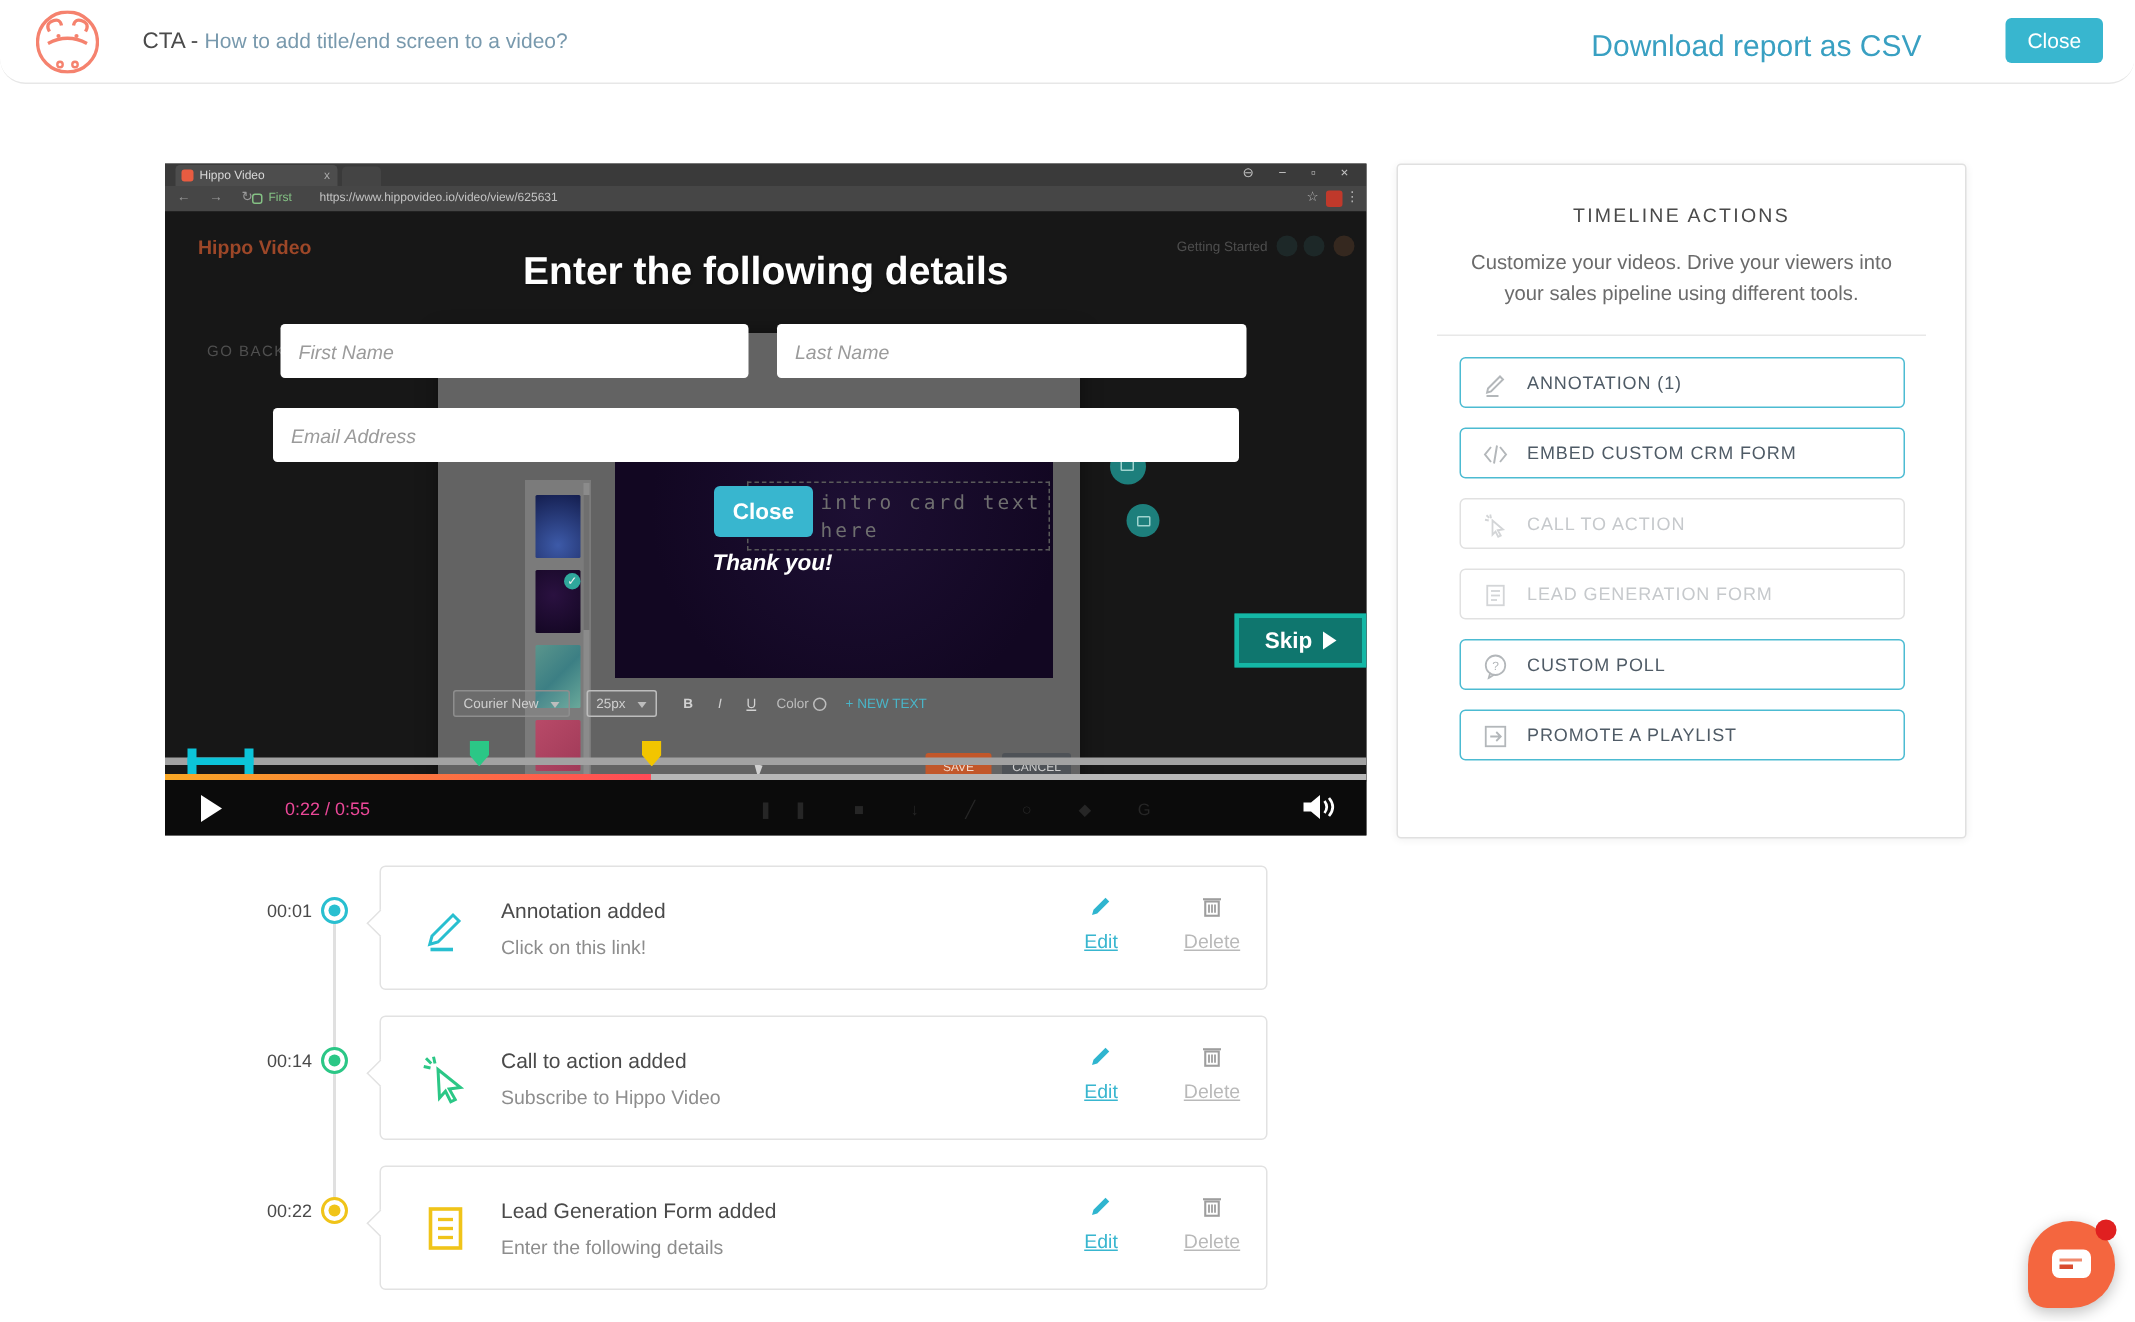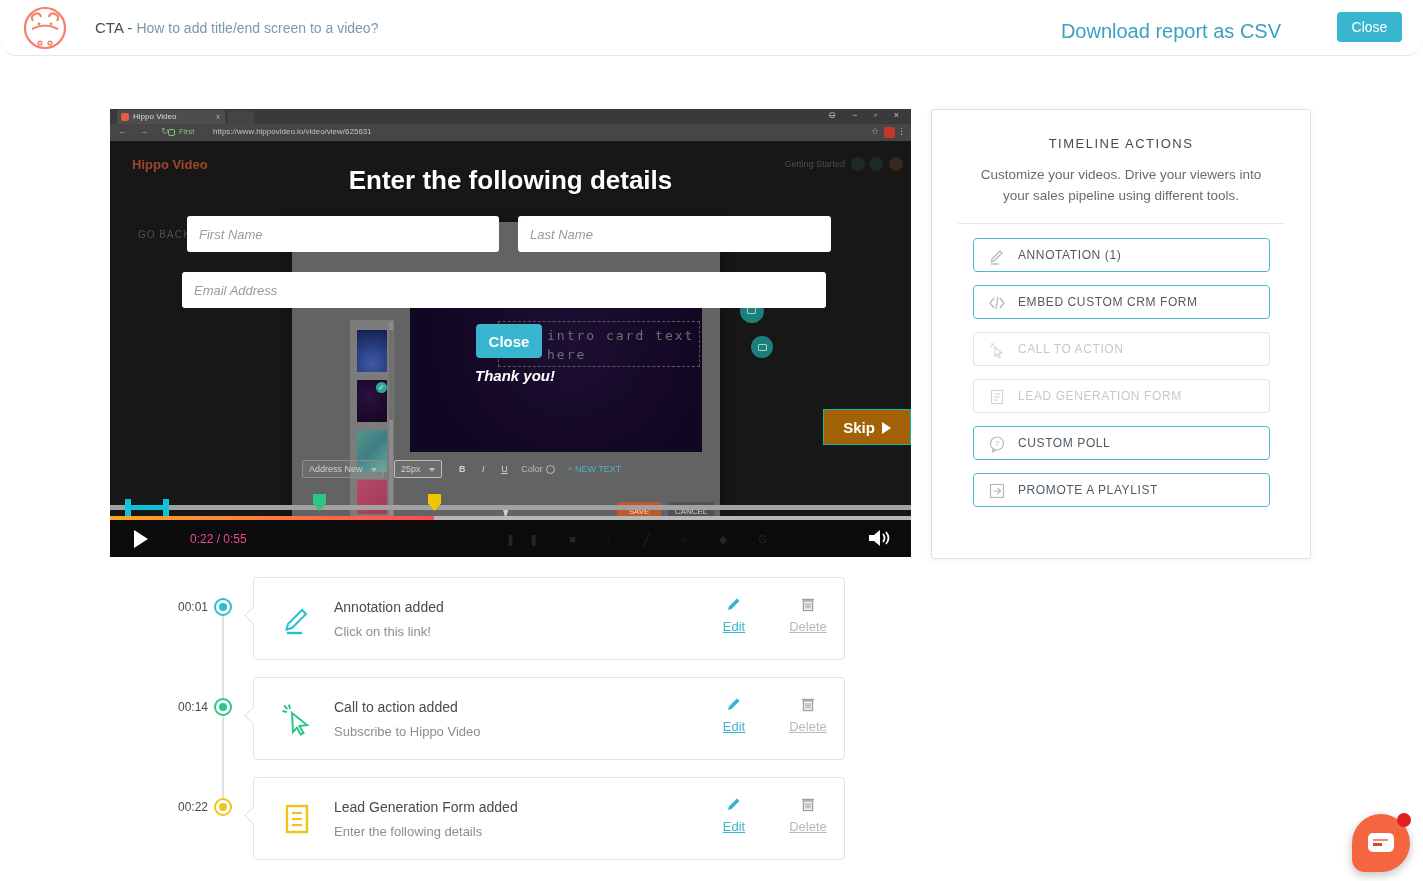--- a/index.html
+++ b/index.html
@@ -75,21 +75,21 @@
   .ov-heading{position:absolute;left:0;top:56px;width:100%;text-align:center;color:#fff;font-size:26px;font-weight:bold;z-index:7;text-shadow:0 1px 2px rgba(0,0,0,.5);}
   .ov-input{position:absolute;height:36px;background:#fff;border:none;border-radius:3px;padding:0 12px;font-size:13px;font-family:inherit;z-index:7;color:#333;}
   .ov-input::placeholder{font-style:italic;color:#9b9b9b;}
   .fn{left:77px;top:107px;width:312px;} .ln{left:408px;top:107px;width:313px;} .em{left:72px;top:163px;width:644px;}
   .intro-box{position:absolute;left:388px;top:212px;width:202px;height:46px;border:1px dashed #5a5a5a;z-index:5;font-family:"DejaVu Sans Mono",monospace;font-size:13px;color:#6f6f6f;padding:4px 0 0 48px;letter-spacing:2px;line-height:19px;}
   .play-btn{position:absolute;left:366px;top:215px;width:66px;height:34px;background:var(--teal);color:#fff;font-size:15px;font-weight:bold;border:none;border-radius:4px;z-index:8;cursor:pointer;font-family:inherit;}
   .thank-you{position:absolute;left:365px;top:258px;color:#fff;font-size:15px;font-weight:bold;font-style:italic;z-index:7;}
   .mini-circ{position:absolute;border-radius:50%;background:#1d7f7c;z-index:6;}
   .c1{left:630px;top:190px;width:24px;height:24px;} .c2{left:641px;top:227px;width:22px;height:22px;}
   .mini-circ .g{position:absolute;left:7px;top:8px;width:9px;height:7px;border:1px solid #9fd4cf;border-radius:1px;}
-  .skip-btn{position:absolute;left:713px;top:300px;width:88px;height:36px;background:#a16207;border:1px solid #14b8a6;color:#fff;font-size:15px;font-weight:bold;z-index:9;cursor:pointer;font-family:inherit;}
+  .skip-btn{position:absolute;left:713px;top:300px;width:88px;height:36px;background:#0f766e;border:3px solid #14b8a6;color:#fff;font-size:15px;font-weight:bold;z-index:9;cursor:pointer;font-family:inherit;}
   .skip-tri{display:inline-block;width:0;height:0;border-top:6px solid transparent;border-bottom:6px solid transparent;border-left:9px solid #fff;margin-left:7px;vertical-align:-1px;}
 
   
   .track{position:absolute;left:0;top:396px;width:100%;height:5px;background:#a2a2a2;z-index:10;}
   .ibeam{position:absolute;left:15px;top:390px;width:44px;height:17px;z-index:11;}
   .ibeam .post{position:absolute;top:0;width:6px;height:17px;background:var(--cyan);}
   .ibeam .post.r{right:0;} .ibeam .bar{position:absolute;left:0;top:6px;width:100%;height:5px;background:var(--cyan);}
   .pin{position:absolute;top:385px;width:13px;height:17px;z-index:11;clip-path:polygon(0 0,100% 0,100% 55%,50% 100%,0 55%);}
   .pin.green{left:203px;background:var(--green);}
   .pin.yellow{left:318px;background:#f2c500;}
@@ -198,21 +198,21 @@
         <div class="thumb t1"></div>
         <div class="thumb t2"></div>
         <div class="t-check">✓</div>
         <div class="thumb t3"></div>
         <div class="thumb t4"></div>
         <div class="mscroll">
             <div class="mscroll-thumb"></div>
           </div>
         <div class="preview"></div>
         <div class="mtoolbar">
-          <span class="sel"><span>Address New</span><span class="caret"></span></span>
+          <span class="sel"><span>Courier New</span><span class="caret"></span></span>
           <span class="sel bright"><span>25px</span><span class="caret"></span></span>
           <span class="biu b">B</span>
           <span class="biu i">I</span>
           <span class="biu u">U</span>
           <span class="color-lbl">Color</span><span class="color-ring"></span>
           <span class="new-text">+ NEW TEXT</span>
         </div>
         <button class="msave">SAVE</button>
         <button class="mcancel">CANCEL</button>
         <div class="mcursor"></div>

